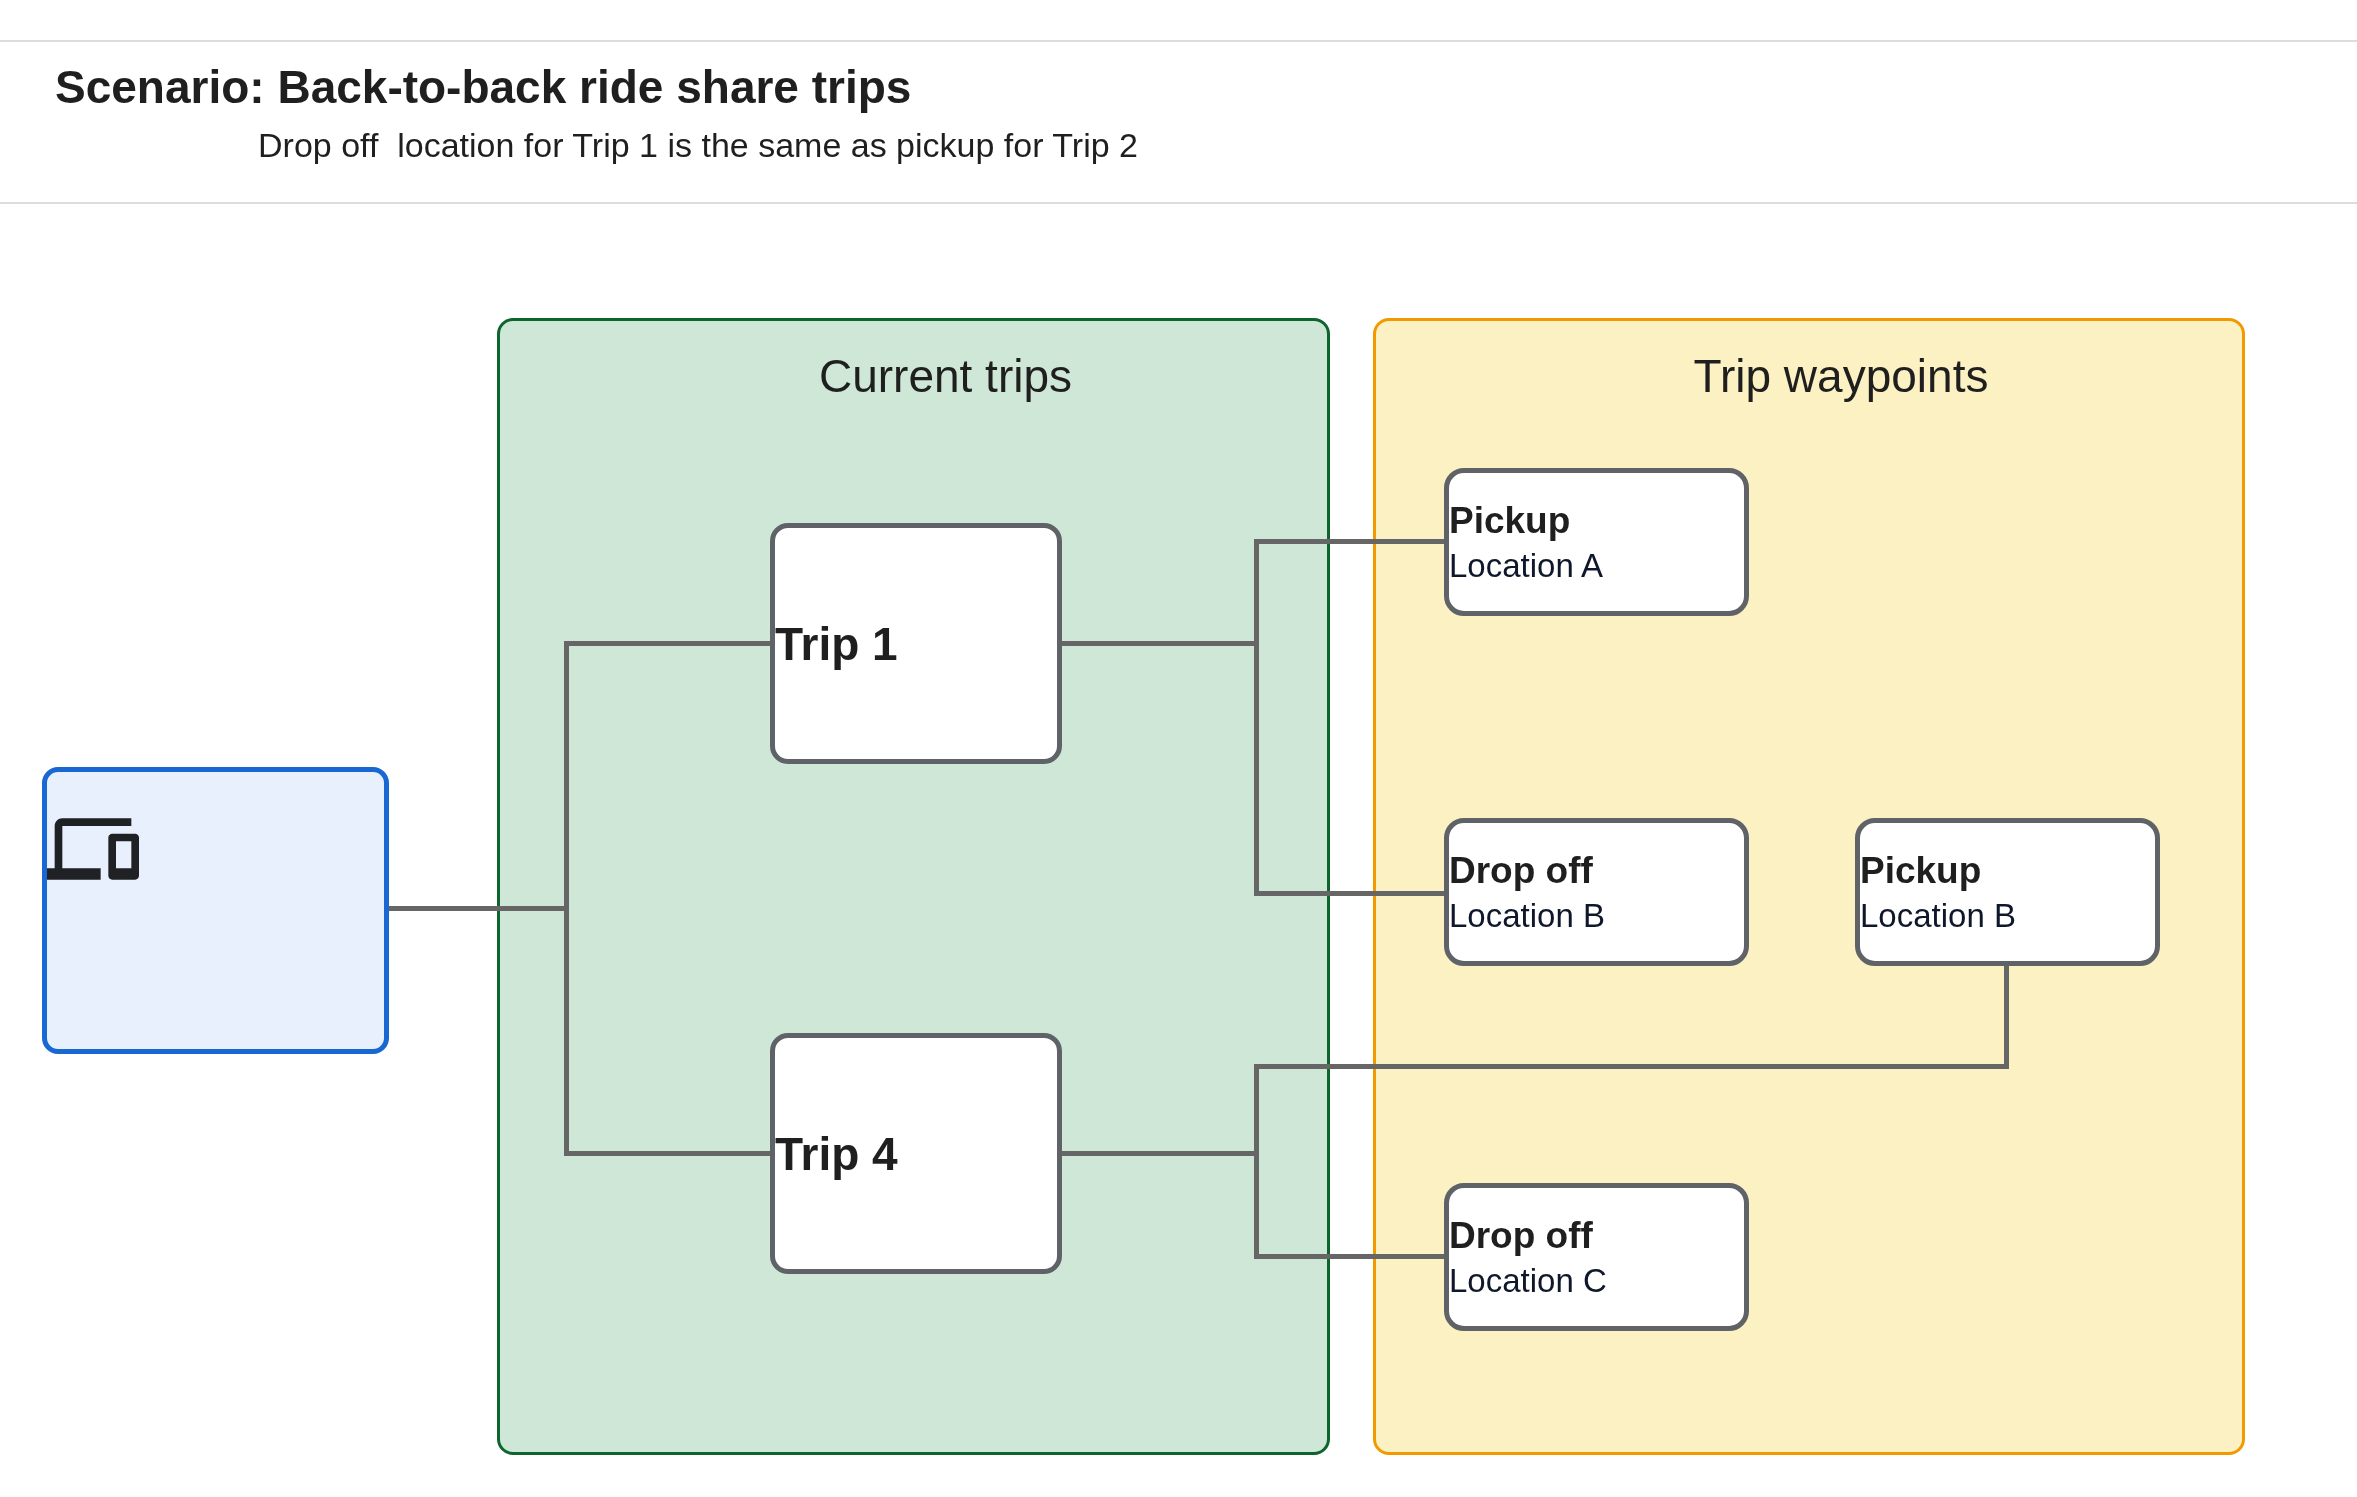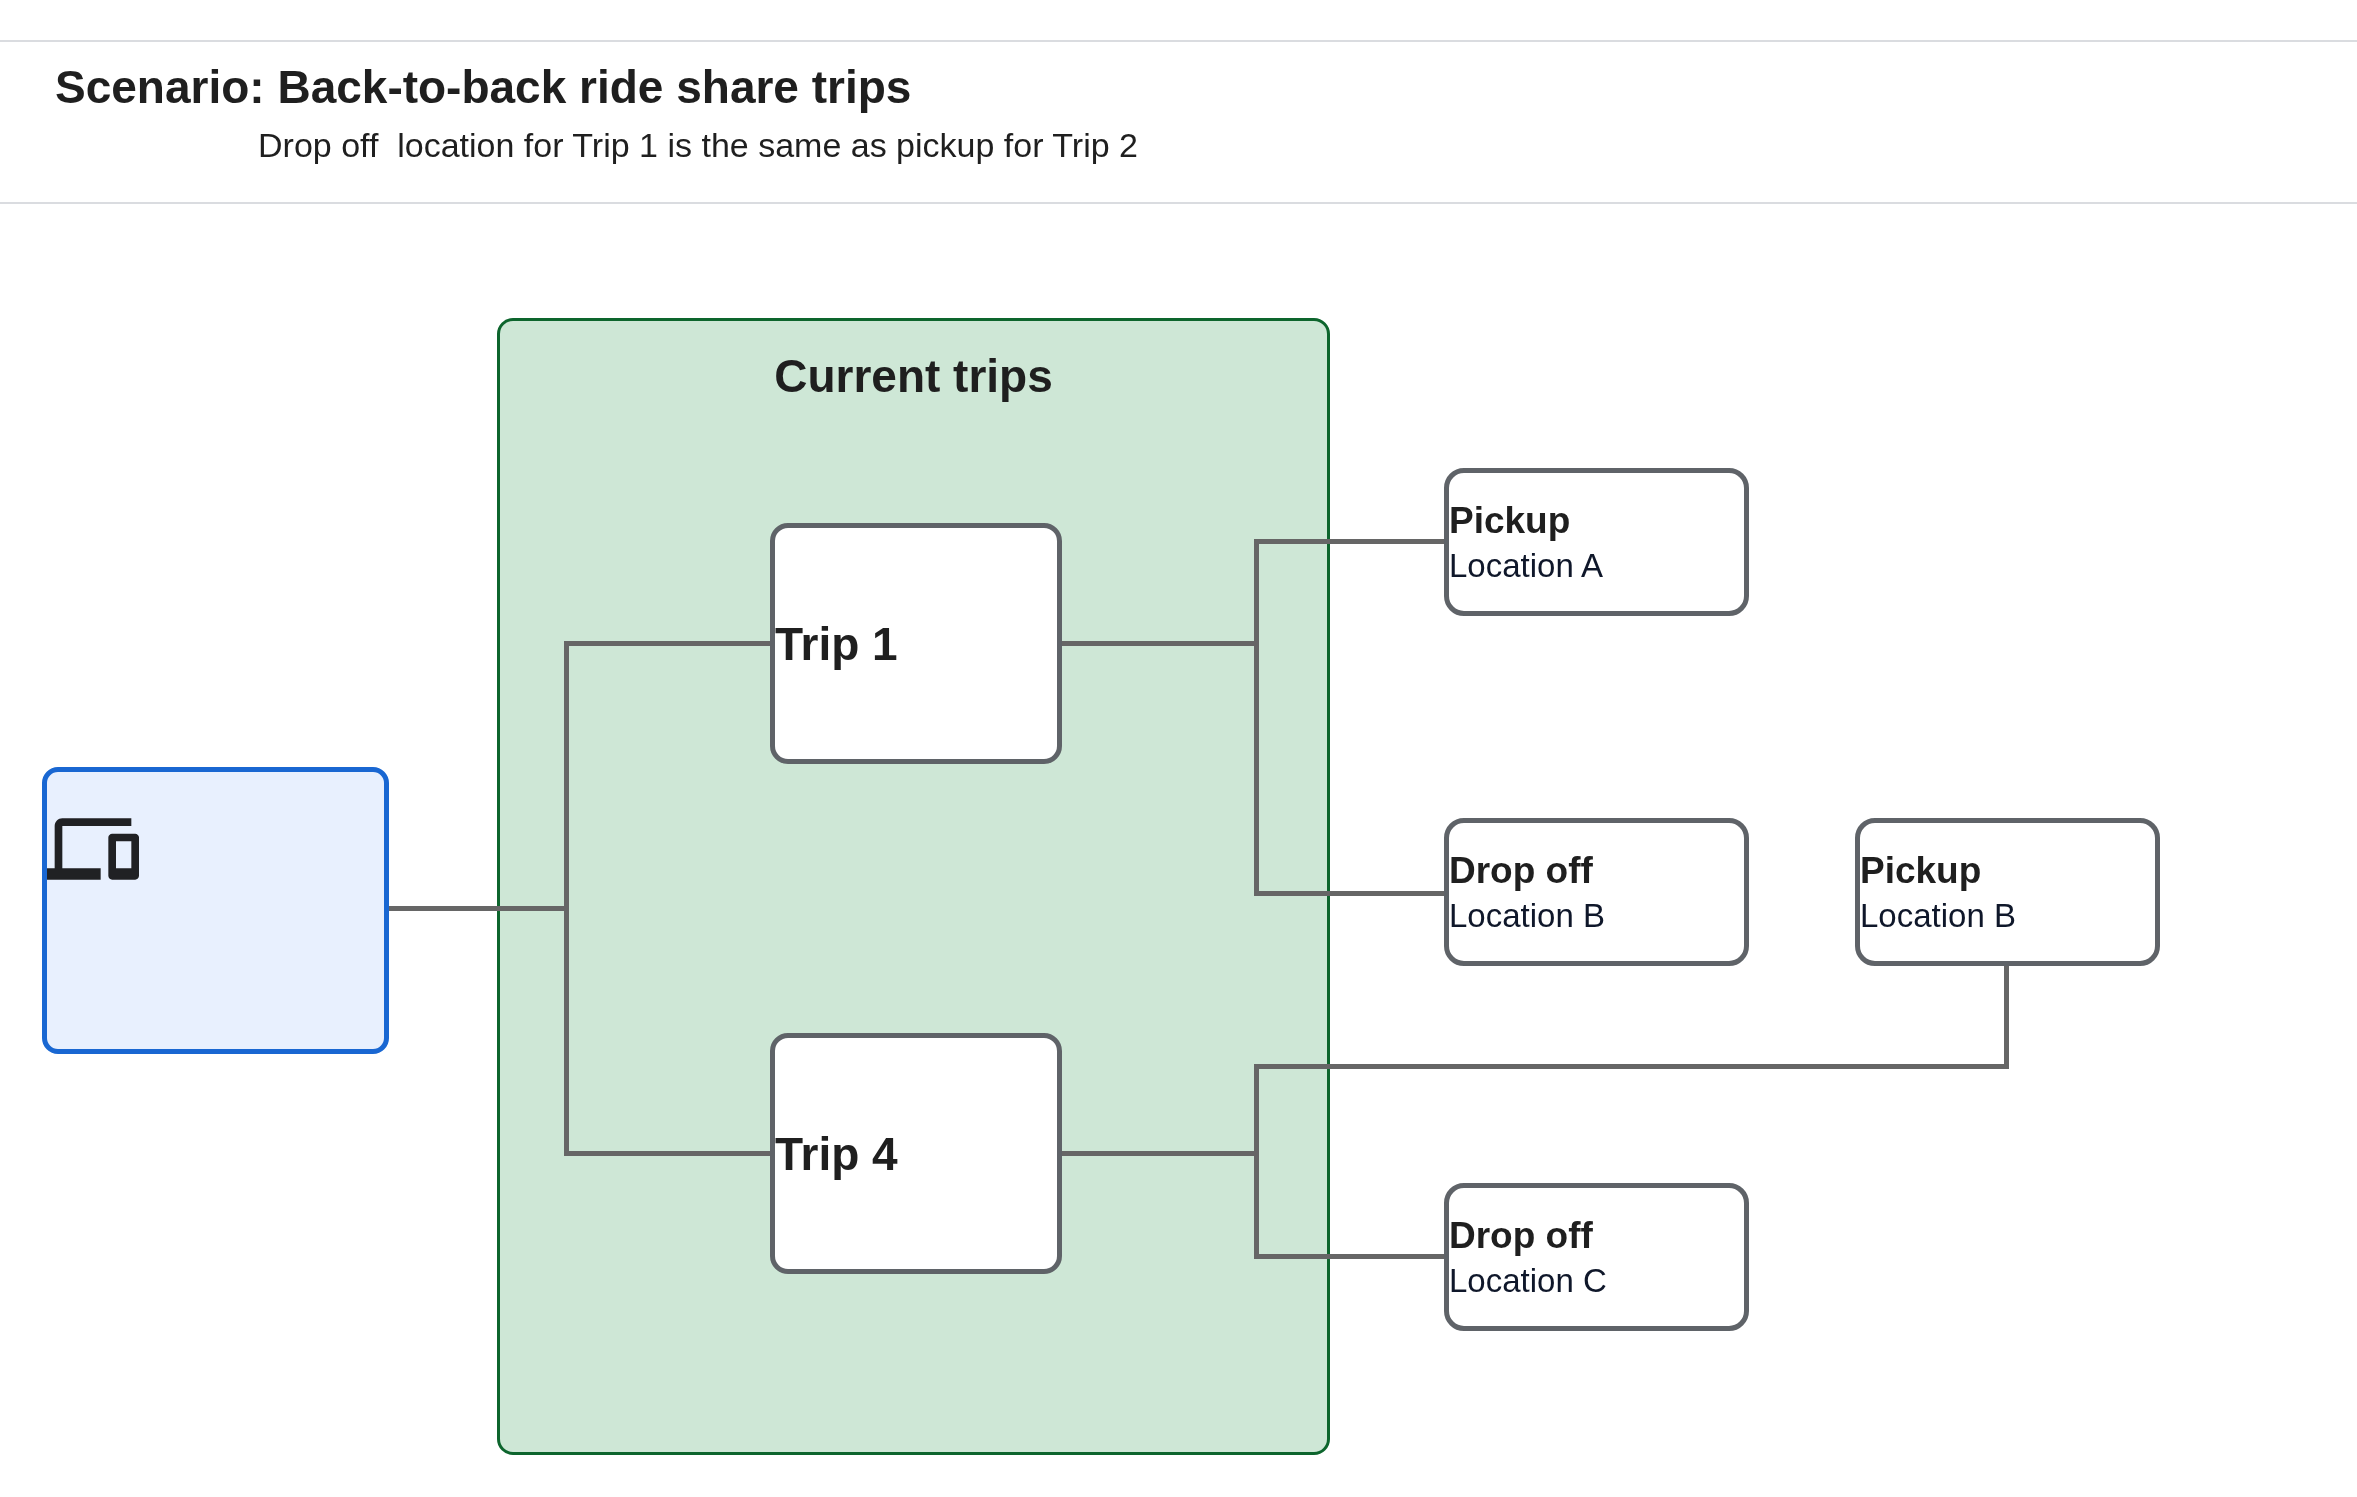--- a/index.html
+++ b/index.html
@@ -33,21 +33,21 @@
     background:var(--green-fill,#cee7d6);
     border:3px solid var(--green-border,#0d652d);
   }
   #panel-trip-waypoints{
     left:1373px;width:872px;
     background:var(--orange-fill,#fcf1c3);
     border:3px solid var(--orange-border,#f29900);
   }
   .panel-title{
     position:absolute;top:28px;left:0;width:100%;
-    text-align:center;font-size:46px;font-weight:bold;color:#1f1f1f;
+    text-align:center;font-size:46px;font-weight:normal;color:#1f1f1f;padding-left:32px;
   }
   .connector{position:absolute;background:var(--connector,#666666);}
   .node{
     position:absolute;box-sizing:border-box;background:#fff;
     border:5px solid var(--node-border,#5f6368);
     display:flex;flex-direction:column;align-items:flex-start;justify-content:center;
   }
   #vehicle-node{
     left:42px;top:767px;width:347px;height:287px;
     background:var(--blue-fill,#e8f0fe);
@@ -80,20 +80,23 @@
 
 <div id="stage">
 
   <div class="hairline" id="hr-top"></div>
   <div id="page-title">Scenario: Back-to-back ride share trips</div>
   <div id="page-subtitle">Drop off  location for Trip 1 is the same as pickup for Trip 2</div>
   <div class="hairline" id="hr-bottom"></div>
 
   <div class="panel" id="panel-current-trips">
     <div class="panel-title">Current trips</div>
+  </div>
+  <div class="panel" id="panel-trip-waypoints">
+    <div class="panel-title">Trip waypoints</div>
   </div>
 
   <div class="connector" style="left:388px;top:906px;width:180px;height:5px;"></div>
   <div class="connector" style="left:564px;top:641px;width:5px;height:515px;"></div>
   <div class="connector" style="left:564px;top:641px;width:208px;height:5px;"></div>
   <div class="connector" style="left:564px;top:1151px;width:208px;height:5px;"></div>
   <div class="connector" style="left:1057px;top:641px;width:202px;height:5px;"></div>
   <div class="connector" style="left:1254px;top:539px;width:5px;height:357px;"></div>
   <div class="connector" style="left:1254px;top:539px;width:192px;height:5px;"></div>
   <div class="connector" style="left:1254px;top:891px;width:192px;height:5px;"></div>

